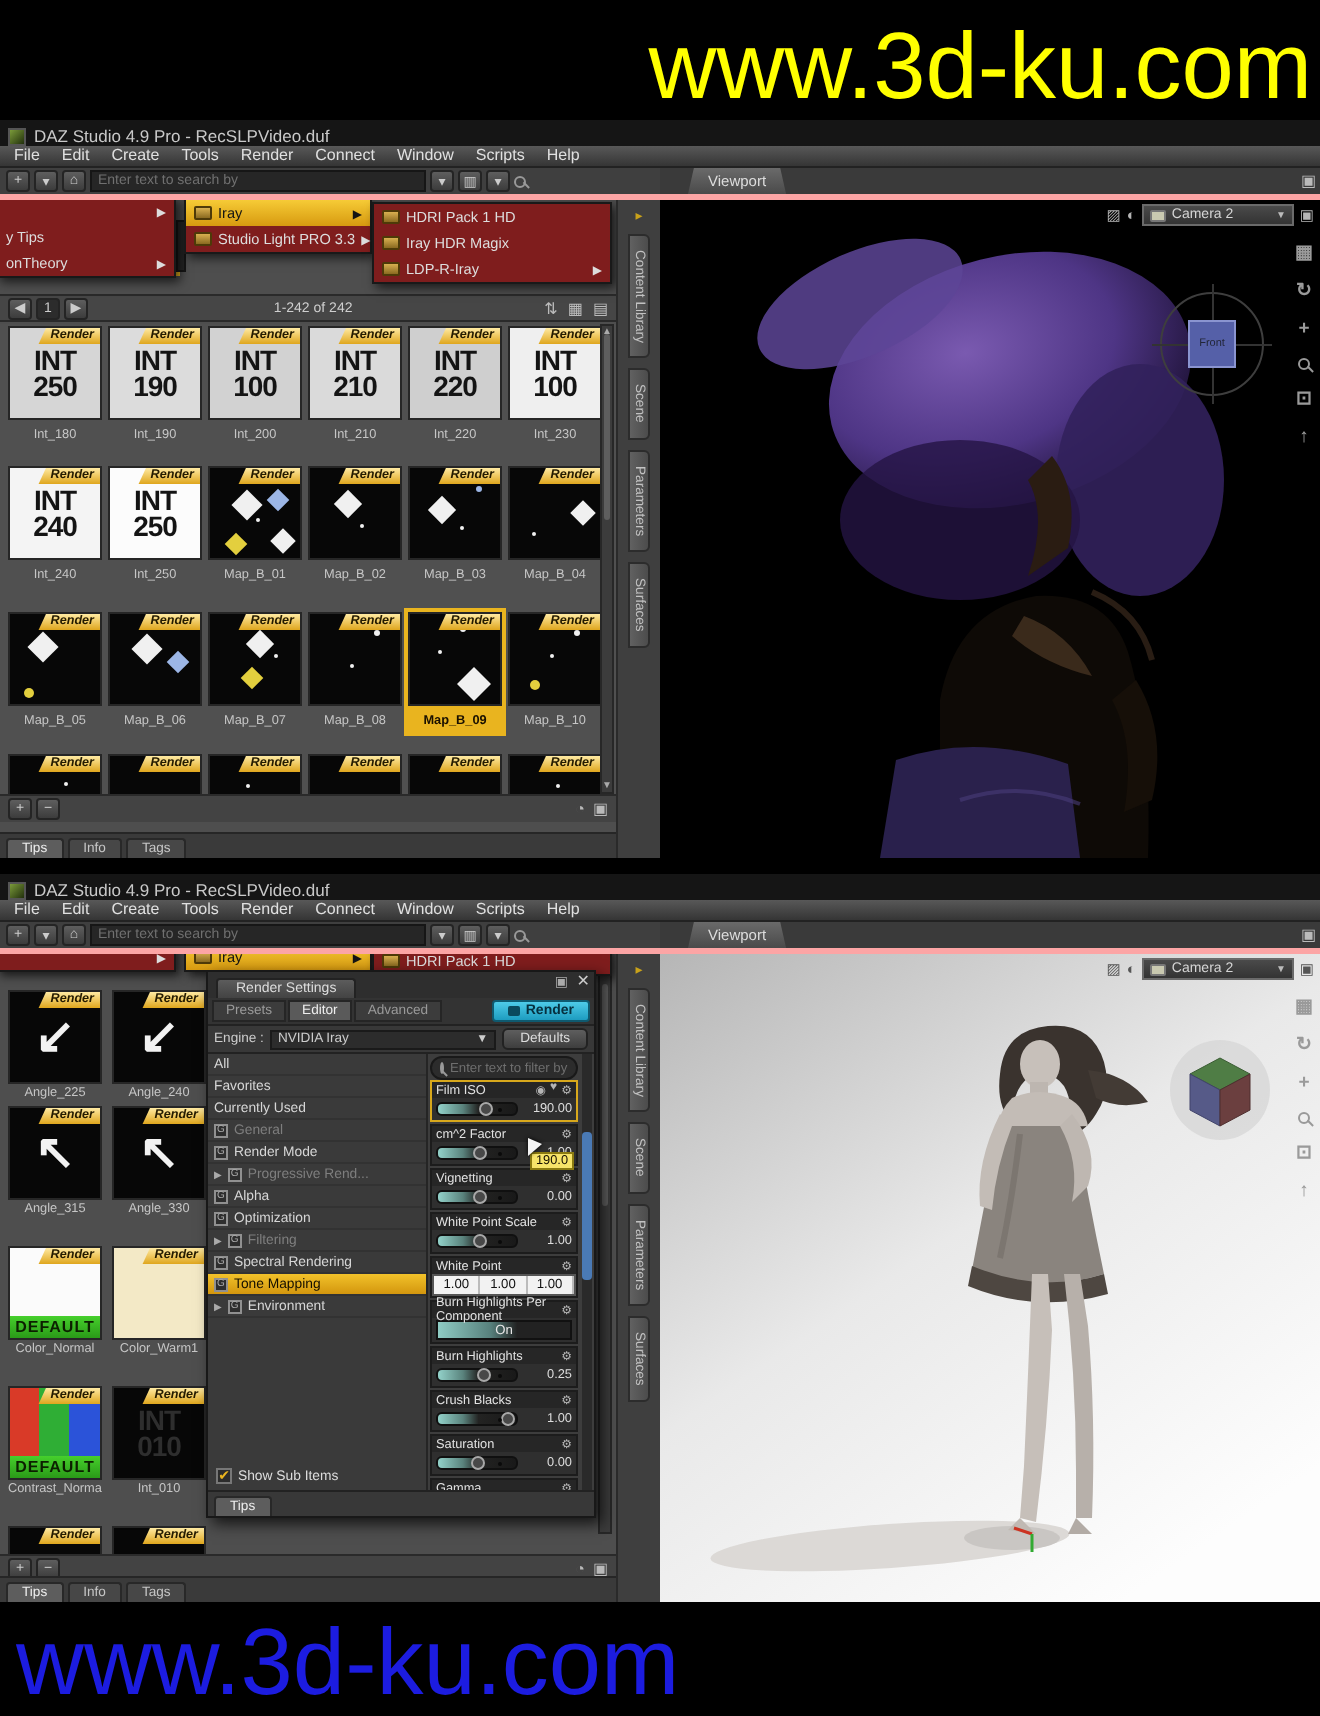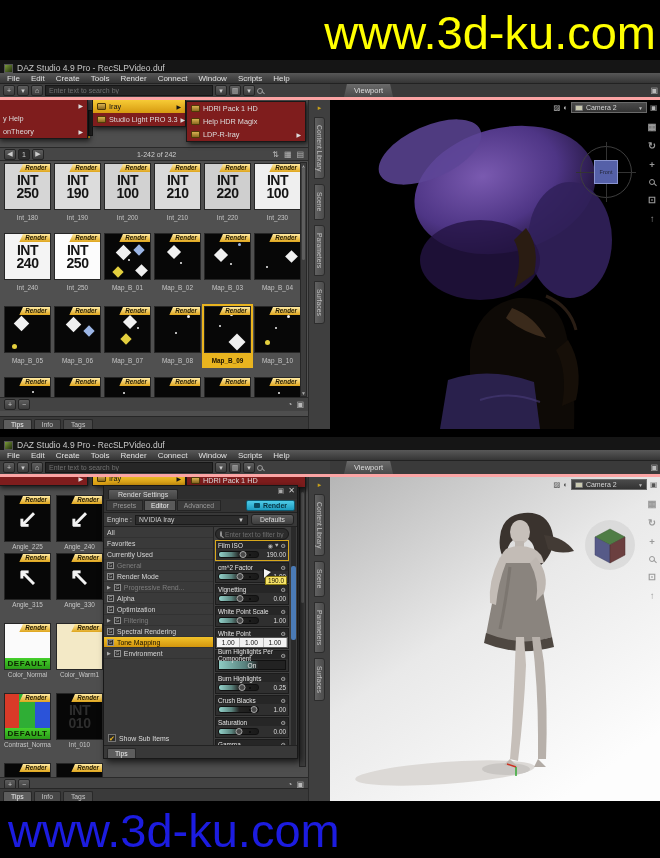--- a/index.html
+++ b/index.html
@@ -8,21 +8,21 @@
 #root{position:absolute;inset:0;background:#000}
 
 .banner{position:absolute;left:0;width:660px;background:#000;display:flex;align-items:flex-end}
 .banner span{font-size:47px;letter-spacing:0px;white-space:nowrap}
 #banner-top{top:0;height:60px;justify-content:flex-end;padding-right:4px}
 #banner-bottom{top:801px;height:57px;justify-content:flex-start;padding-left:8px}
 
 .shot{position:absolute;left:0;width:660px;background:#4a4a4a;overflow:hidden}
 .titlebar{height:13px;background:#151515;color:#c9c9c9;font-size:8.5px;display:flex;align-items:flex-end;gap:4px;padding:0 4px}
 .app-icon{width:9px;height:9px;background:linear-gradient(135deg,#7a9a3a,#22300c);border:1px solid #555;flex:none}
-.menubar{height:11px;background:linear-gradient(#585858,#353535);display:flex;gap:11px;padding:0 7px;align-items:center;border-bottom:1px solid #222}
+.menubar{height:11px;background:linear-gradient(#585858,#353535);display:flex;gap:11px;padding:0 7px;border-bottom:1px solid #222}
 .menubar span{font-size:8px;color:#e0e0e0}
 .band{height:16px;display:flex;border-bottom:3px solid #fca5a5}
 .toolbar{width:330px;background:#3f3f3f;display:flex;align-items:center;gap:2px;padding:0 3px}
 .tbtn{min-width:12px;height:11px;background:linear-gradient(#5e5e5e,#3c3c3c);border:1px solid #242424;color:#ccc;font-size:7px;display:flex;align-items:center;justify-content:center;border-radius:2px}
 .search-input{width:168px;height:11px;background:#262626;border:1px solid #161616;color:#bbb;font-size:7px;padding:0 3px;font-family:"Liberation Sans",sans-serif}
 .search-input::placeholder{color:#707070}
 .mag{width:6px;height:6px;border:1.3px solid #999;border-radius:50%;position:relative;display:inline-block}
 .mag::after{content:"";position:absolute;width:4px;height:1.4px;background:#999;transform:rotate(45deg);right:-3px;bottom:-1px}
 .vptabrow{flex:1;background:#3a3a3a;display:flex;align-items:flex-end;padding:0 14px;position:relative}
 .vp-tab{background:linear-gradient(#6a6a6a,#4a4a4a);color:#ddd;font-size:7.5px;padding:2px 10px;clip-path:polygon(6% 0,94% 0,100% 100%,0 100%)}
@@ -351,21 +351,21 @@
             <span class="foottab">Info</span>
             <span class="foottab">Tags</span>
           </div>
 
         <div class="dd" id="top-dd1" style="left:-2px;top:-2px;width:90px">
             <div class="dd-item">
               <span></span>
               <span class="dd-arrow">▶</span>
             </div>
             <div class="dd-item">
-              <span>y Help</span>
+              <span>y Tips</span>
             </div>
             <div class="dd-item">
               <span>onTheory</span>
               <span class="dd-arrow">▶</span>
             </div>
           </div>
         <div class="mini-scroll" style="left:88px;top:10px;height:26px"></div>
         <div class="dd" id="top-dd2" style="left:92px;top:-1px;width:94px">
             <div class="dd-item sel">
               <span class="folder"></span>
@@ -378,21 +378,21 @@
               <span class="dd-arrow">▶</span>
             </div>
           </div>
         <div class="dd" id="top-dd3" style="left:186px;top:1px;width:120px">
             <div class="dd-item">
               <span class="folder"></span>
               <span>HDRI Pack 1 HD</span>
             </div>
             <div class="dd-item">
               <span class="folder"></span>
-              <span>Help HDR Magix</span>
+              <span>Iray HDR Magix</span>
             </div>
             <div class="dd-item">
               <span class="folder"></span>
               <span>LDP-R-Iray</span>
               <span class="dd-arrow">▶</span>
             </div>
           </div>
         <div class="yellow-bar" style="left:0;top:36px;width:90px"></div>
       </div>
       <div class="side-strip" id="top-strip">

